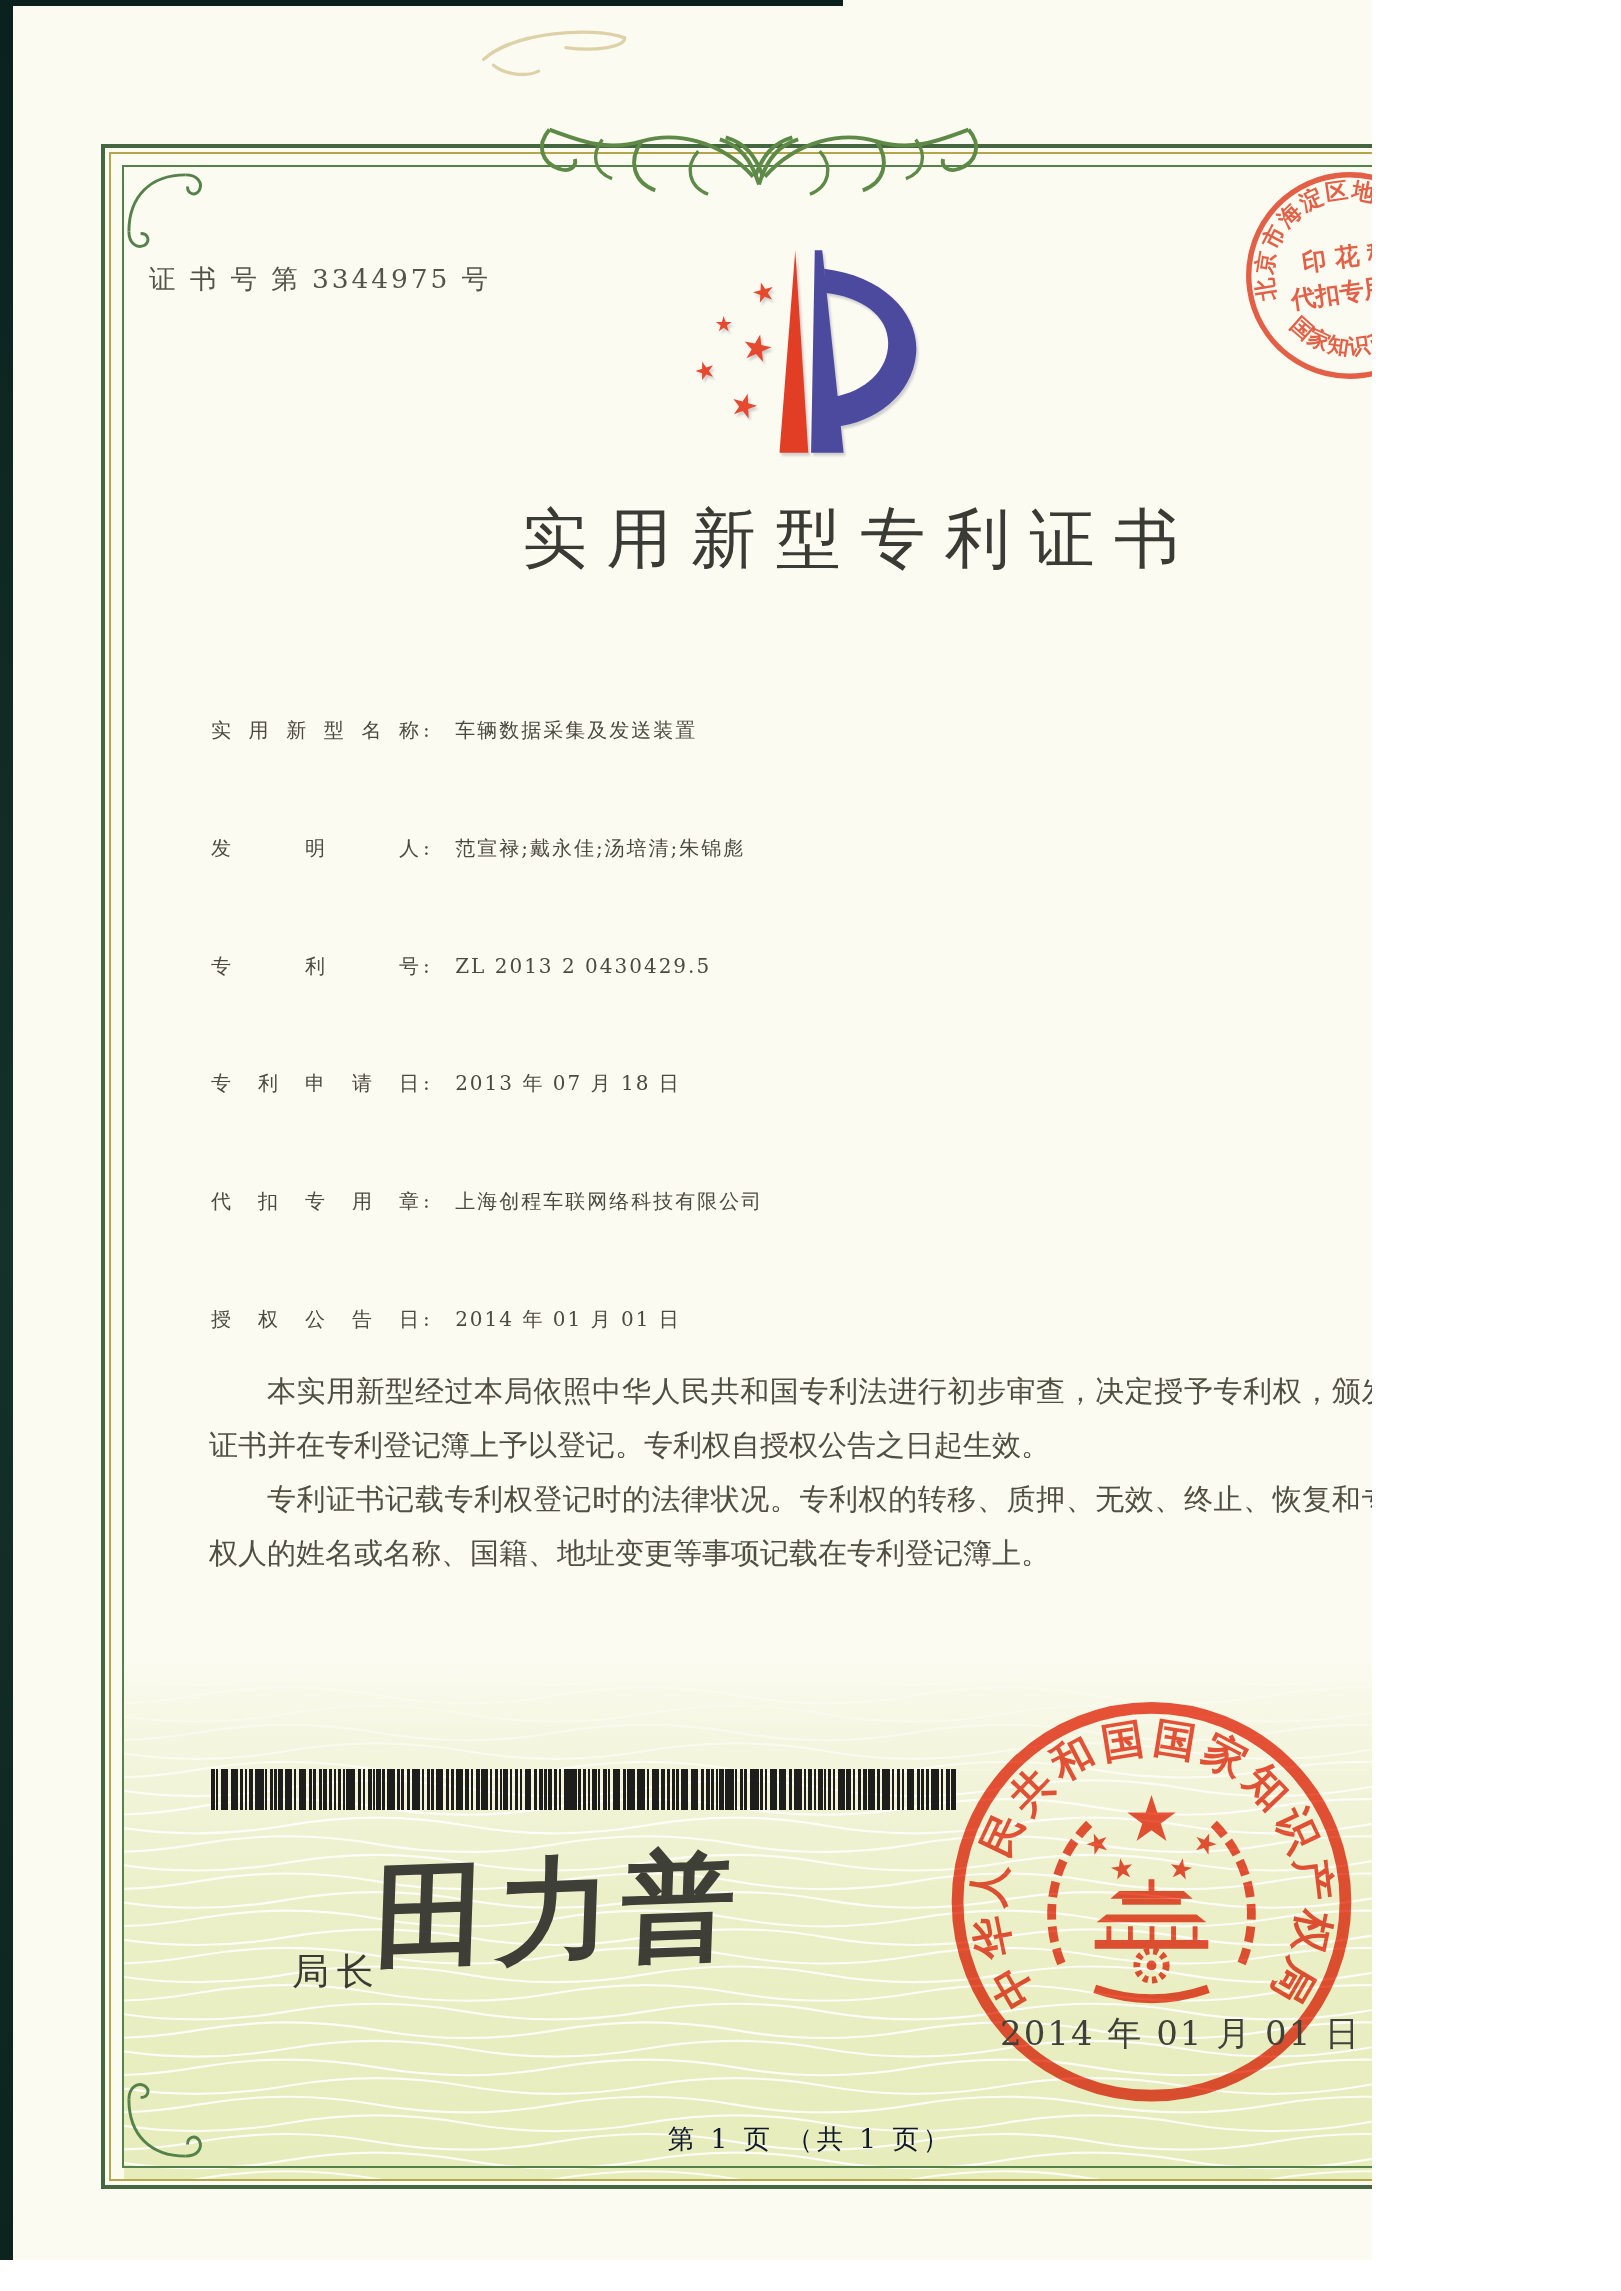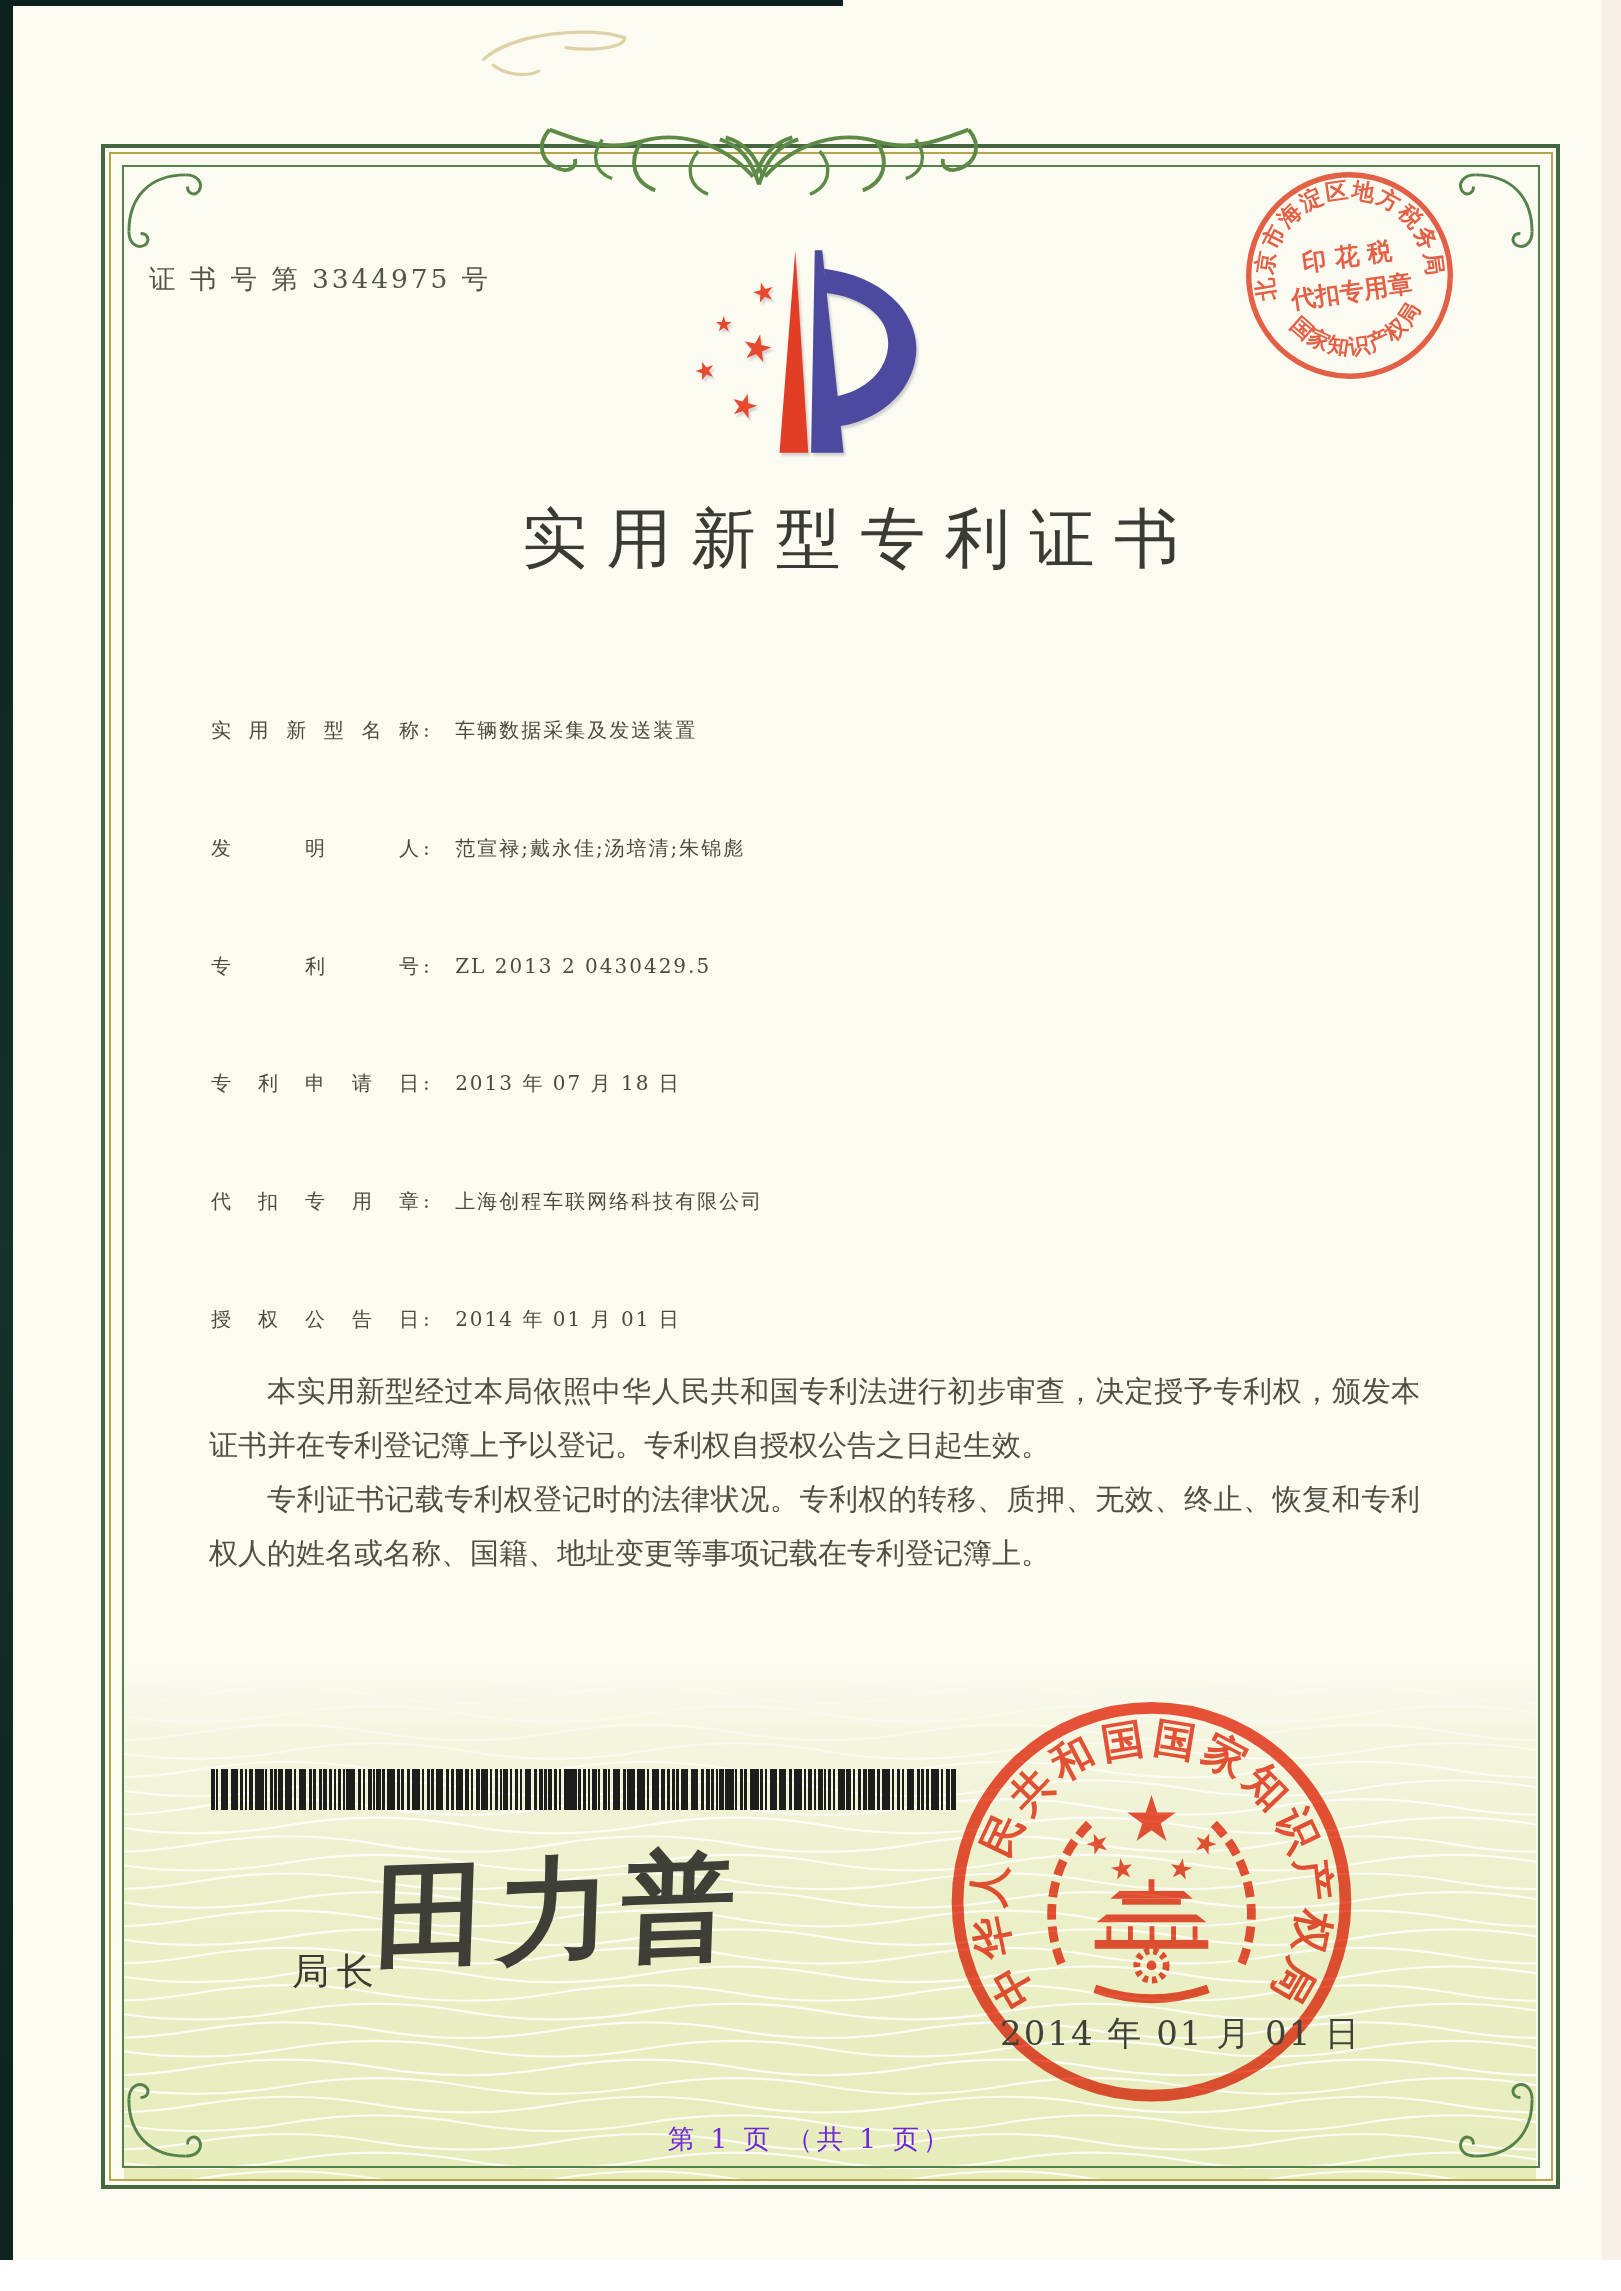--- a/index.html
+++ b/index.html
@@ -1,17 +1,17 @@
 <!DOCTYPE html>
 <html><head>
 <meta charset="utf-8">
 <style>
   html,body{margin:0;padding:0;background:#ffffff;}
   .page{
-    position:relative;width:1621px;height:2292px;overflow:hidden;
+    position:relative;width:1372px;height:2292px;overflow:hidden;
     background:#fcfbf1;
     font-family:"DejaVu Serif","Liberation Serif",serif;
   }
   
   .scan-left{position:absolute;left:0;top:0;width:12.7px;height:2260px;
     background:linear-gradient(180deg,#0a211d,#143229 55%,#0c231e);}
   .scan-top{position:absolute;left:0;top:0;width:843px;height:5.9px;background:#0a211d;}
   .scan-bottom{position:absolute;left:0;top:2260px;width:1621px;height:31px;background:#ffffff;}
   .scan-right{position:absolute;left:1602px;top:0;width:19.6px;height:2260px;background:rgba(243,227,219,.45);}
 
@@ -59,21 +59,21 @@
   .sig-role{position:absolute;left:292px;top:1947px;font-size:37px;letter-spacing:7.8px;color:#3a3a32;}
   .sig-name{position:absolute;left:374px;top:1835px;font-size:114px;font-weight:600;
     color:#30302a;letter-spacing:9.8px;transform:rotate(-2deg) skewX(-4deg);opacity:.92;}
 
   .sealsvg{position:absolute;left:936px;top:1699px;width:431px;height:431px;mix-blend-mode:multiply;opacity:.95;}
   .sealdate{position:absolute;left:1000px;top:2011px;width:412px;font-size:34px;letter-spacing:2px;color:#3f4139;}
 
   .stampsvg{position:absolute;left:1237px;top:163px;width:225px;height:225px;mix-blend-mode:multiply;opacity:.93;}
 
   .footer{position:absolute;left:0;top:2121px;width:1621px;text-align:center;
-    font-size:26.5px;letter-spacing:3.9px;color:#6d28d9;}
+    font-size:26.5px;letter-spacing:3.9px;color:#0f172a;}
 </style>
 </head>
 <body>
 
 <div class="page">
 
   <svg width="0" height="0" style="position:absolute" aria-hidden="true">
     <defs>
       <polygon id="star5" points="0,-10 2.25,-3.09 9.51,-3.09 3.63,1.18 5.88,8.09 0,3.82 -5.88,8.09 -3.63,1.18 -9.51,-3.09 -2.25,-3.09"></polygon>
       <path id="wv" d="M-200 0 Q -108 -16 -17 0 T 166 0 T 349 0 T 532 0 T 715 0 T 898 0 T 1081 0 T 1264 0 T 1447 0 T 1630 0 T 1813 0" fill="none" stroke="#ffffff" stroke-width="2.2"></path>

